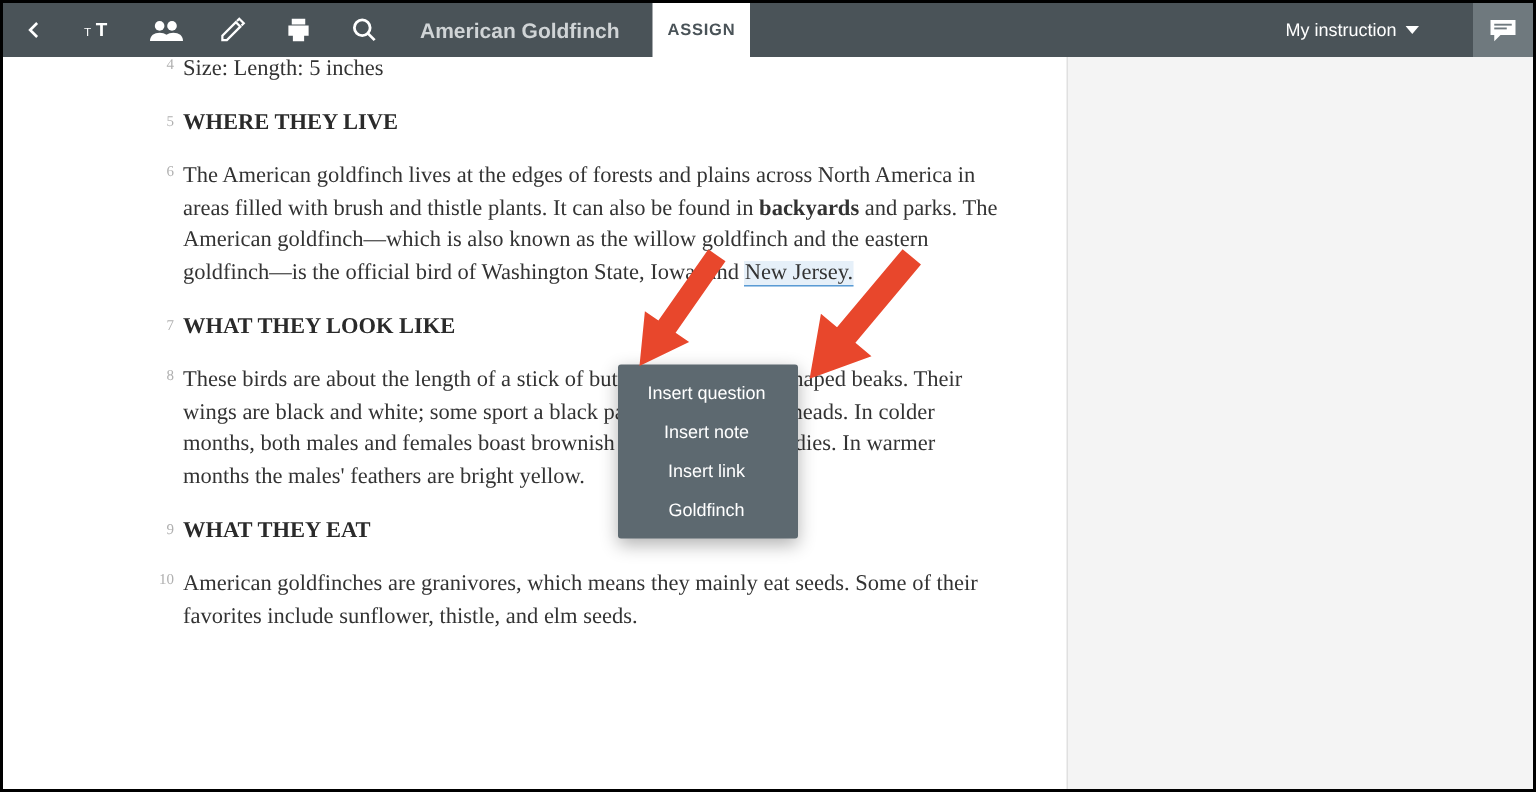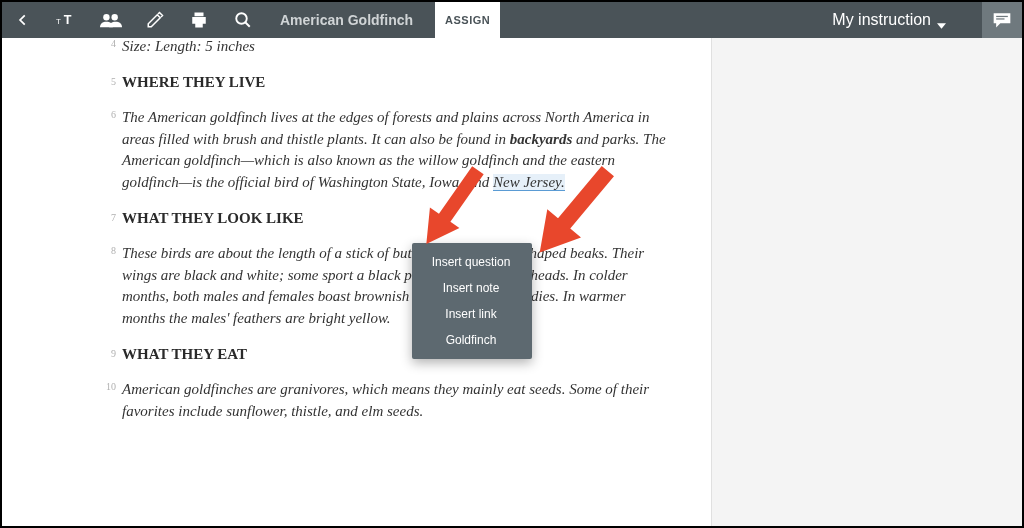--- a/index.html
+++ b/index.html
@@ -44,23 +44,23 @@
       font-size: 11px;
       font-weight: bold;
       padding: 13px 10px;
       cursor: pointer;
       letter-spacing: 0.5px;
     }
     .spacer { flex: 1; }
     .my-instruction {
       color: #fff;
       font-family: Arial, sans-serif;
-      font-size: 16px;
-      display: flex;
-      align-items: flex-end;
+      font-size: 12px;
+      display: flex;
+      align-items: center;
       gap: 6px;
       cursor: pointer;
     }
     .comment-btn {
       background: #6f797e;
       width: 40px;
       height: 36px;
       display: flex;
       align-items: center;
       justify-content: center;
@@ -100,21 +100,20 @@
     .heading {
       font-weight: bold;
       font-size: 15px;
       color: #2a2a2a;
       font-family: Georgia, serif;
     }
     .para {
       font-size: 15px;
       color: #333;
       line-height: 1.45;
-      font-style: italic;
     }
     .para b { font-weight: bold; }
     .highlight {
       border-bottom: 1px solid #5a9bd4;
       background: rgba(90,155,212,0.15);
     }
     .context-menu {
       position: absolute;
       left: 410px;
       top: 205px;

